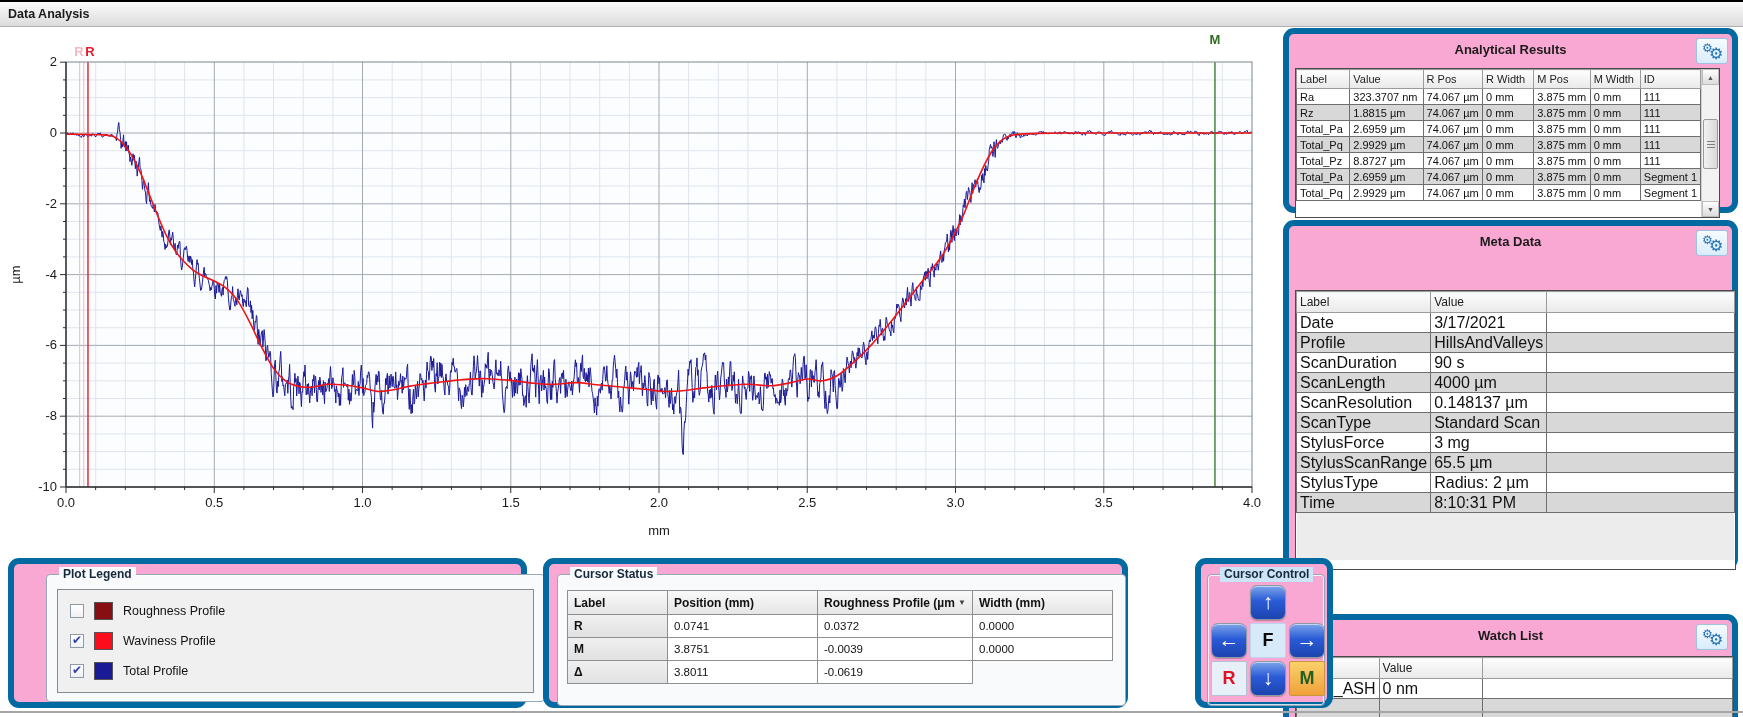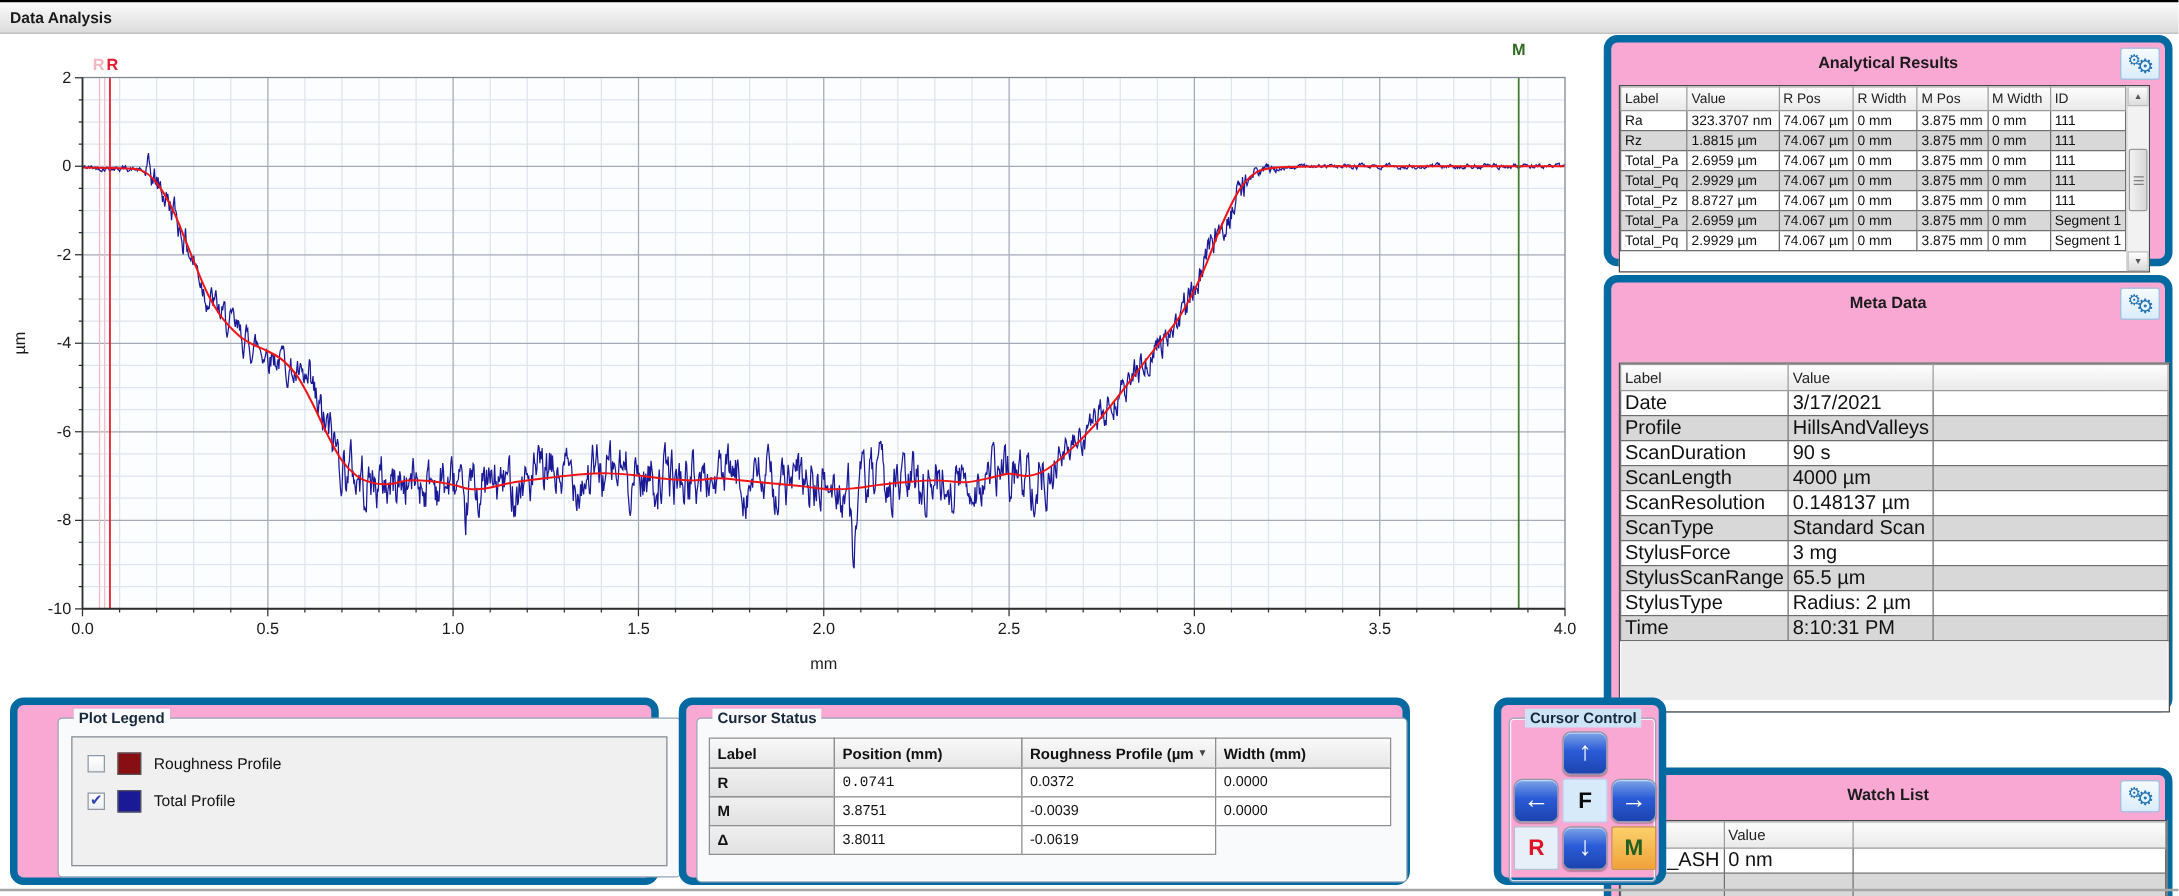--- a/index.html
+++ b/index.html
@@ -495,20 +495,25 @@
     <div class="groupbox" style="left:10px;top:10px;width:499px;height:128px;margin-left:22px;">
       <span class="gb-label onwhite">Plot Legend</span>
       <div class="listbox" id="legend-list" style="left:10px;top:14px;width:477px;height:104px;padding-top:6px;">
           <div class="legend-item">
             <div class="checkbox"></div>
             <div class="swatch" style="background: rgb(135, 14, 19);"></div>
             <span class="legend-label">Roughness Profile</span>
           </div>
           <div class="legend-item">
             <div class="checkbox checked"></div>
+            <div class="swatch" style="background: rgb(253, 13, 27);"></div>
+            <span class="legend-label">Waviness Profile</span>
+          </div>
+          <div class="legend-item">
+            <div class="checkbox checked"></div>
             <div class="swatch" style="background: rgb(27, 26, 150);"></div>
             <span class="legend-label">Total Profile</span>
           </div>
         </div>
     </div>
   </div>
 
   <div class="panel" id="p-cstatus" style="left:543px;top:558px;width:585px;height:150px;">
     <div class="groupbox" style="left:8px;top:10px;width:569px;height:132px;">
       <span class="gb-label onwhite">Cursor Status</span>
@@ -520,21 +525,21 @@
             <span>Position (mm)</span>
           </div>
           <div class="cs-h" style="height: 23px;">
             <span>Roughness Profile (µm</span>
             <span class="combo-arrow">▼</span>
           </div>
           <div class="cs-h" style="height: 23px;">
             <span>Width (mm)</span>
           </div>
           <div class="cs-l" style="height: 22px;">R</div>
-          <div class="cs-v" style="height: 22px; font-family: Liberation Mono, monospace;">0.0741</div>
+          <div class="cs-v" style="height: 22px;">0.0741</div>
           <div class="cs-v" style="height: 22px;">0.0372</div>
           <div class="cs-v" style="height: 22px;">0.0000</div>
           <div class="cs-l" style="height: 22px;">M</div>
           <div class="cs-v" style="height: 22px;">3.8751</div>
           <div class="cs-v" style="height: 22px;">-0.0039</div>
           <div class="cs-v" style="height: 22px;">0.0000</div>
           <div class="cs-l" style="height: 22px;">Δ</div>
           <div class="cs-v" style="height: 22px;">3.8011</div>
           <div class="cs-v" style="height: 22px;">-0.0619</div>
           <div class="cs-x" style="height: 22px;"></div>

